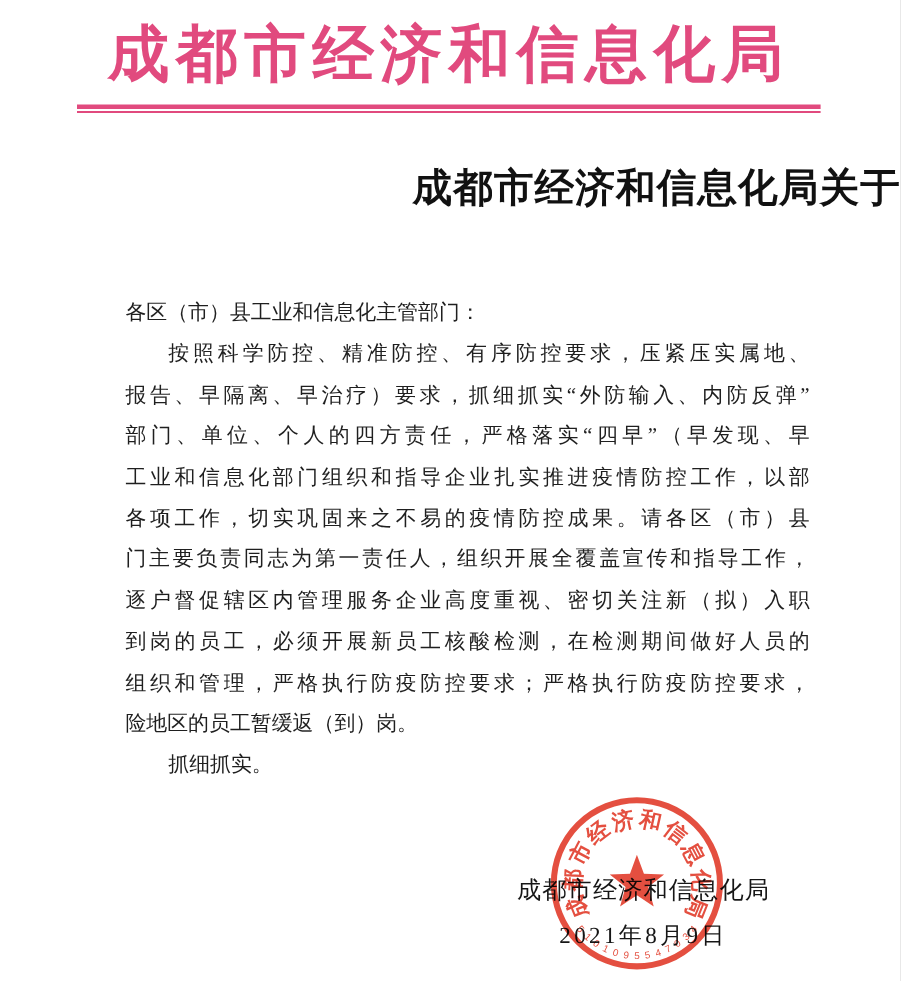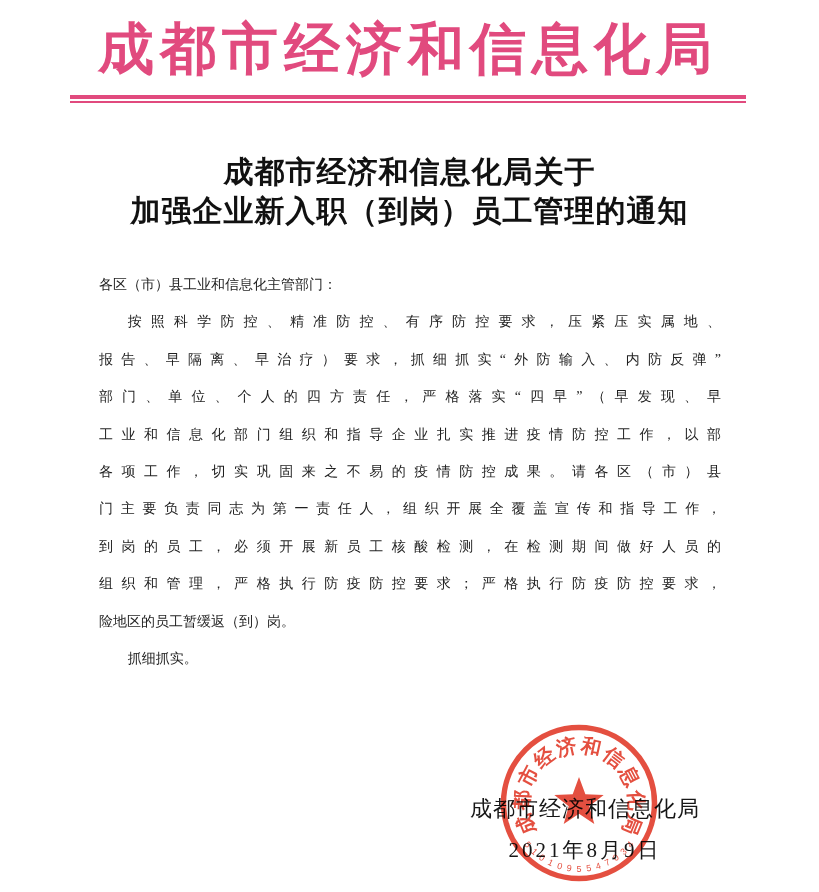--- a/index.html
+++ b/index.html
@@ -18,26 +18,26 @@
   .header-rule{
     position:absolute;top:95px;left:70px;width:676px;height:9px;
     background:linear-gradient(to bottom,
       #e14a7e 0px,#e14a7e 4.5px,
       #ffffff 4.5px,#ffffff 6px,
       #e14a7e 6px,#e14a7e 8px,
       transparent 8px);
   }
   .doc-title{
     position:absolute;top:152px;left:0;width:819px;
-    text-align:center;font-weight:bold;font-size:30px;line-height:39px;
+    text-align:right;font-weight:bold;font-size:36px;line-height:39px;
     letter-spacing:1px;color:#111111;
   }
   .body-block{
-    position:absolute;top:266px;left:99px;width:622px;
-    font-size:14px;line-height:37.4px;color:#1f1f1f;
+    position:absolute;top:266px;left:114px;width:622px;
+    font-size:19px;line-height:37.4px;color:#1f1f1f;
   }
   .salutation{text-align:left;}
   .body-lines div{
     text-align:justify;text-align-last:justify;white-space:nowrap;
   }
   .body-lines div:first-child{text-indent:2.05em;font-family:Liberation Serif, serif;}
   .body-lines div:last-child{text-align-last:left;white-space:normal;}
   .closing{text-indent:2.05em;}
   .signature-agency{
     position:absolute;top:794px;left:470px;width:230px;
@@ -59,32 +59,32 @@
 <body>
 
 <div class="page">
 
   <div class="header-agency">成都市经济和信息化局</div>
 
   <div class="header-rule"></div>
 
   <div class="doc-title">
     <div>成都市经济和信息化局关于</div>
-    <div>加强企业新入职（到岗）员工管理的通知</div>
   </div>
 
   <div class="body-block">
     <div class="salutation">各区（市）县工业和信息化主管部门：</div>
     <div class="body-lines">
         <div>按照科学防控、精准防控、有序防控要求，压紧压实属地、</div>
         <div>报告、早隔离、早治疗）要求，抓细抓实“外防输入、内防反弹”</div>
         <div>部门、单位、个人的四方责任，严格落实“四早”（早发现、早</div>
         <div>工业和信息化部门组织和指导企业扎实推进疫情防控工作，以部</div>
         <div>各项工作，切实巩固来之不易的疫情防控成果。请各区（市）县</div>
         <div>门主要负责同志为第一责任人，组织开展全覆盖宣传和指导工作，</div>
+        <div>逐户督促辖区内管理服务企业高度重视、密切关注新（拟）入职</div>
         <div>到岗的员工，必须开展新员工核酸检测，在检测期间做好人员的</div>
         <div>组织和管理，严格执行防疫防控要求；严格执行防疫防控要求，</div>
         <div>险地区的员工暂缓返（到）岗。</div>
       </div>
     <div class="closing">抓细抓实。</div>
   </div>
 
   <div class="signature-agency">成都市经济和信息化局</div>
 
   <div class="signature-date">2021年8月9日</div>

